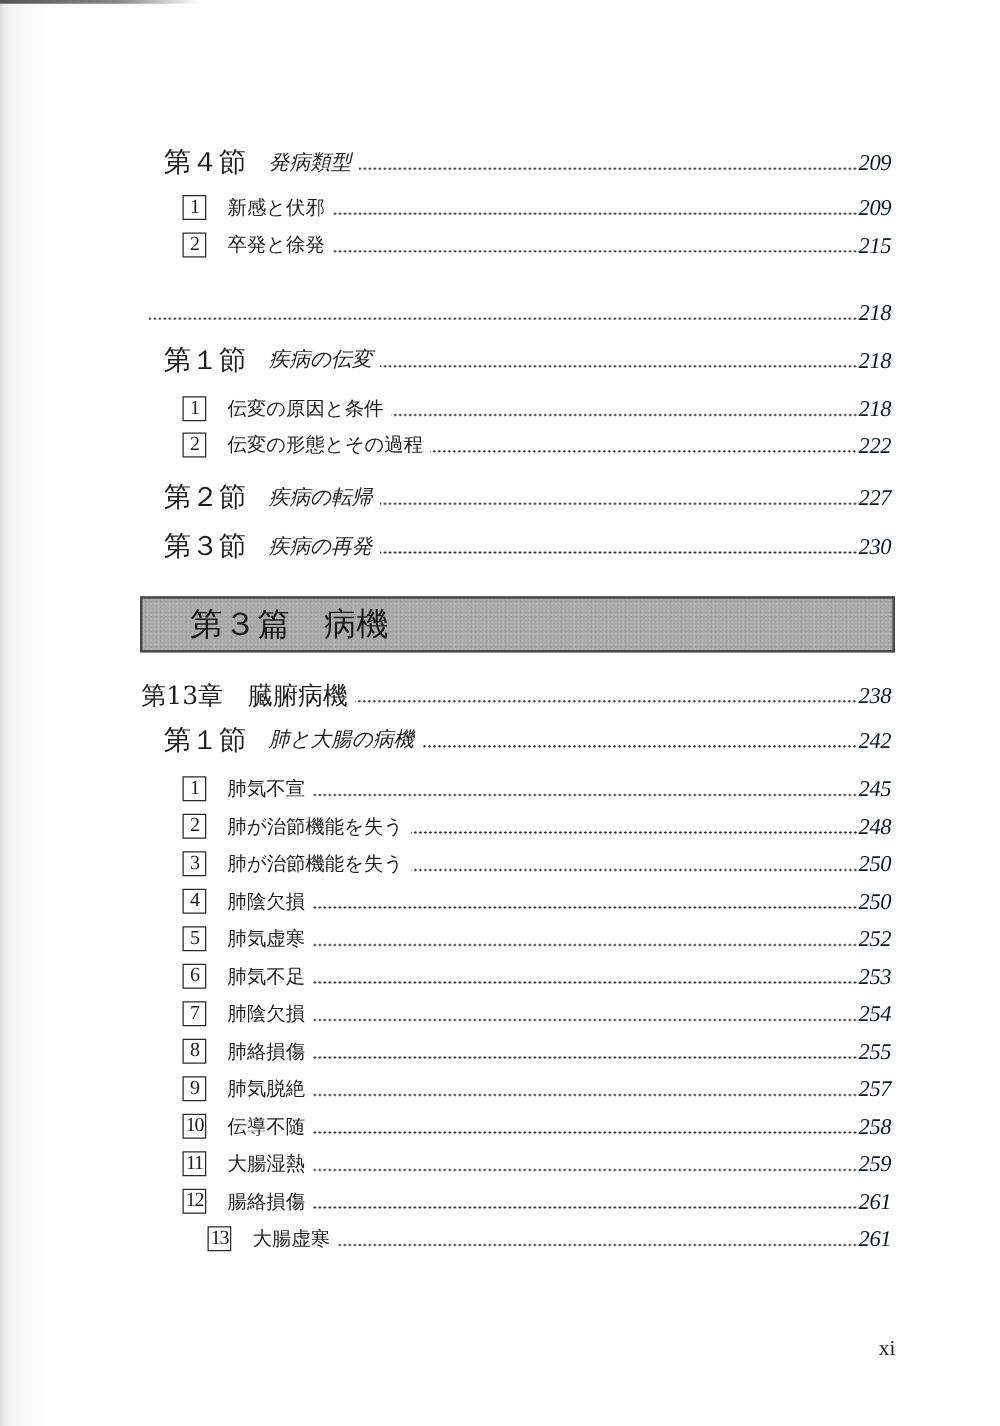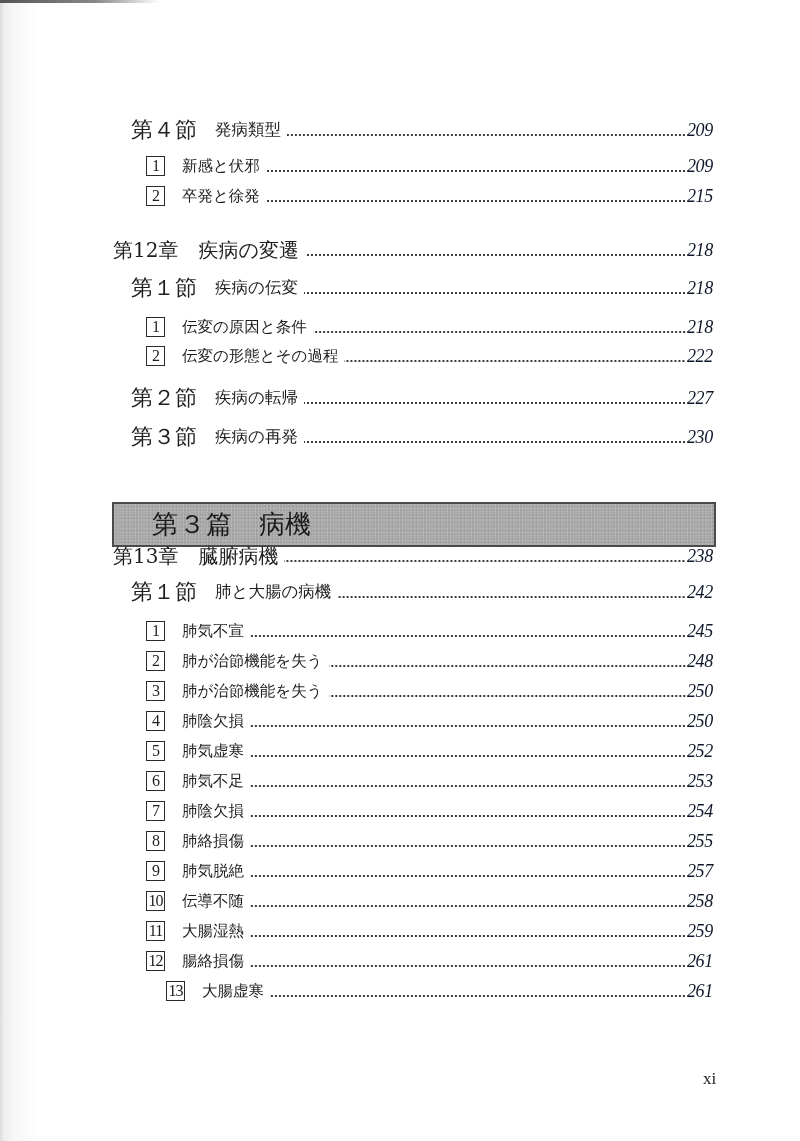--- a/index.html
+++ b/index.html
@@ -57,41 +57,41 @@
       font-size: 18px;
       letter-spacing: -0.3px;
       color: #0f172a;
       font-style: italic;
     }
     .chapter { left: 113px; }
     .chapter .num { font-size: 20px; margin-right: 20px; }
     .chapter .title { font-size: 20px; }
     .section { left: 131px; }
     .section .num { font-size: 22px; margin-right: 18px; }
-    .section .title { font-size: 16.5px; }
+    .section .title { font-size: 16.5px; font-style: italic; }
     .item { left: 146px; }
     .item .box {
       display: inline-flex;
       align-items: center;
       justify-content: center;
       width: 19px;
       height: 20px;
       border: 1.3px solid #2a2a2a;
       box-sizing: border-box;
       font-family: "Liberation Serif", "DejaVu Serif", serif;
       font-size: 16px;
       line-height: 1;
       margin-right: 17px;
       letter-spacing: -1px;
     }
     .item .title { font-size: 15.5px; }
     .banner {
       position: absolute;
       left: 112px;
-      top: 502px;
+      top: 477px;
       width: 604px;
       height: 45px;
       box-sizing: border-box;
       border: 2px solid #4a4a4a;
       background-color: #a9a9a9;
       background-image:
         radial-gradient(circle at 20% 30%, rgba(255,255,255,0.18) 0.6px, rgba(255,255,255,0) 1px),
         radial-gradient(circle at 70% 60%, rgba(0,0,0,0.12) 0.6px, rgba(0,0,0,0) 1px);
       background-size: 3px 3px, 4px 4px;
       display: flex;
@@ -145,24 +145,20 @@
 <div class="toc-row item" style="top:184px;">
   <span class="label-group">
     <span class="box">2</span>
     <span class="title">卒発と徐発</span>
   </span>
   <span class="leader"></span>
   <span class="page">215</span>
 </div>
 
 <div class="toc-row chapter" style="top:238px;">
-  <span class="label-group">
-    <span class="num">第12章</span>
-    <span class="title">疾病の変遷</span>
-  </span>
   <span class="leader"></span>
   <span class="page">218</span>
 </div>
 
 <div class="toc-row section" style="top:276px;">
   <span class="label-group">
     <span class="num">第１節</span>
     <span class="title">疾病の伝変</span>
   </span>
   <span class="leader"></span>

